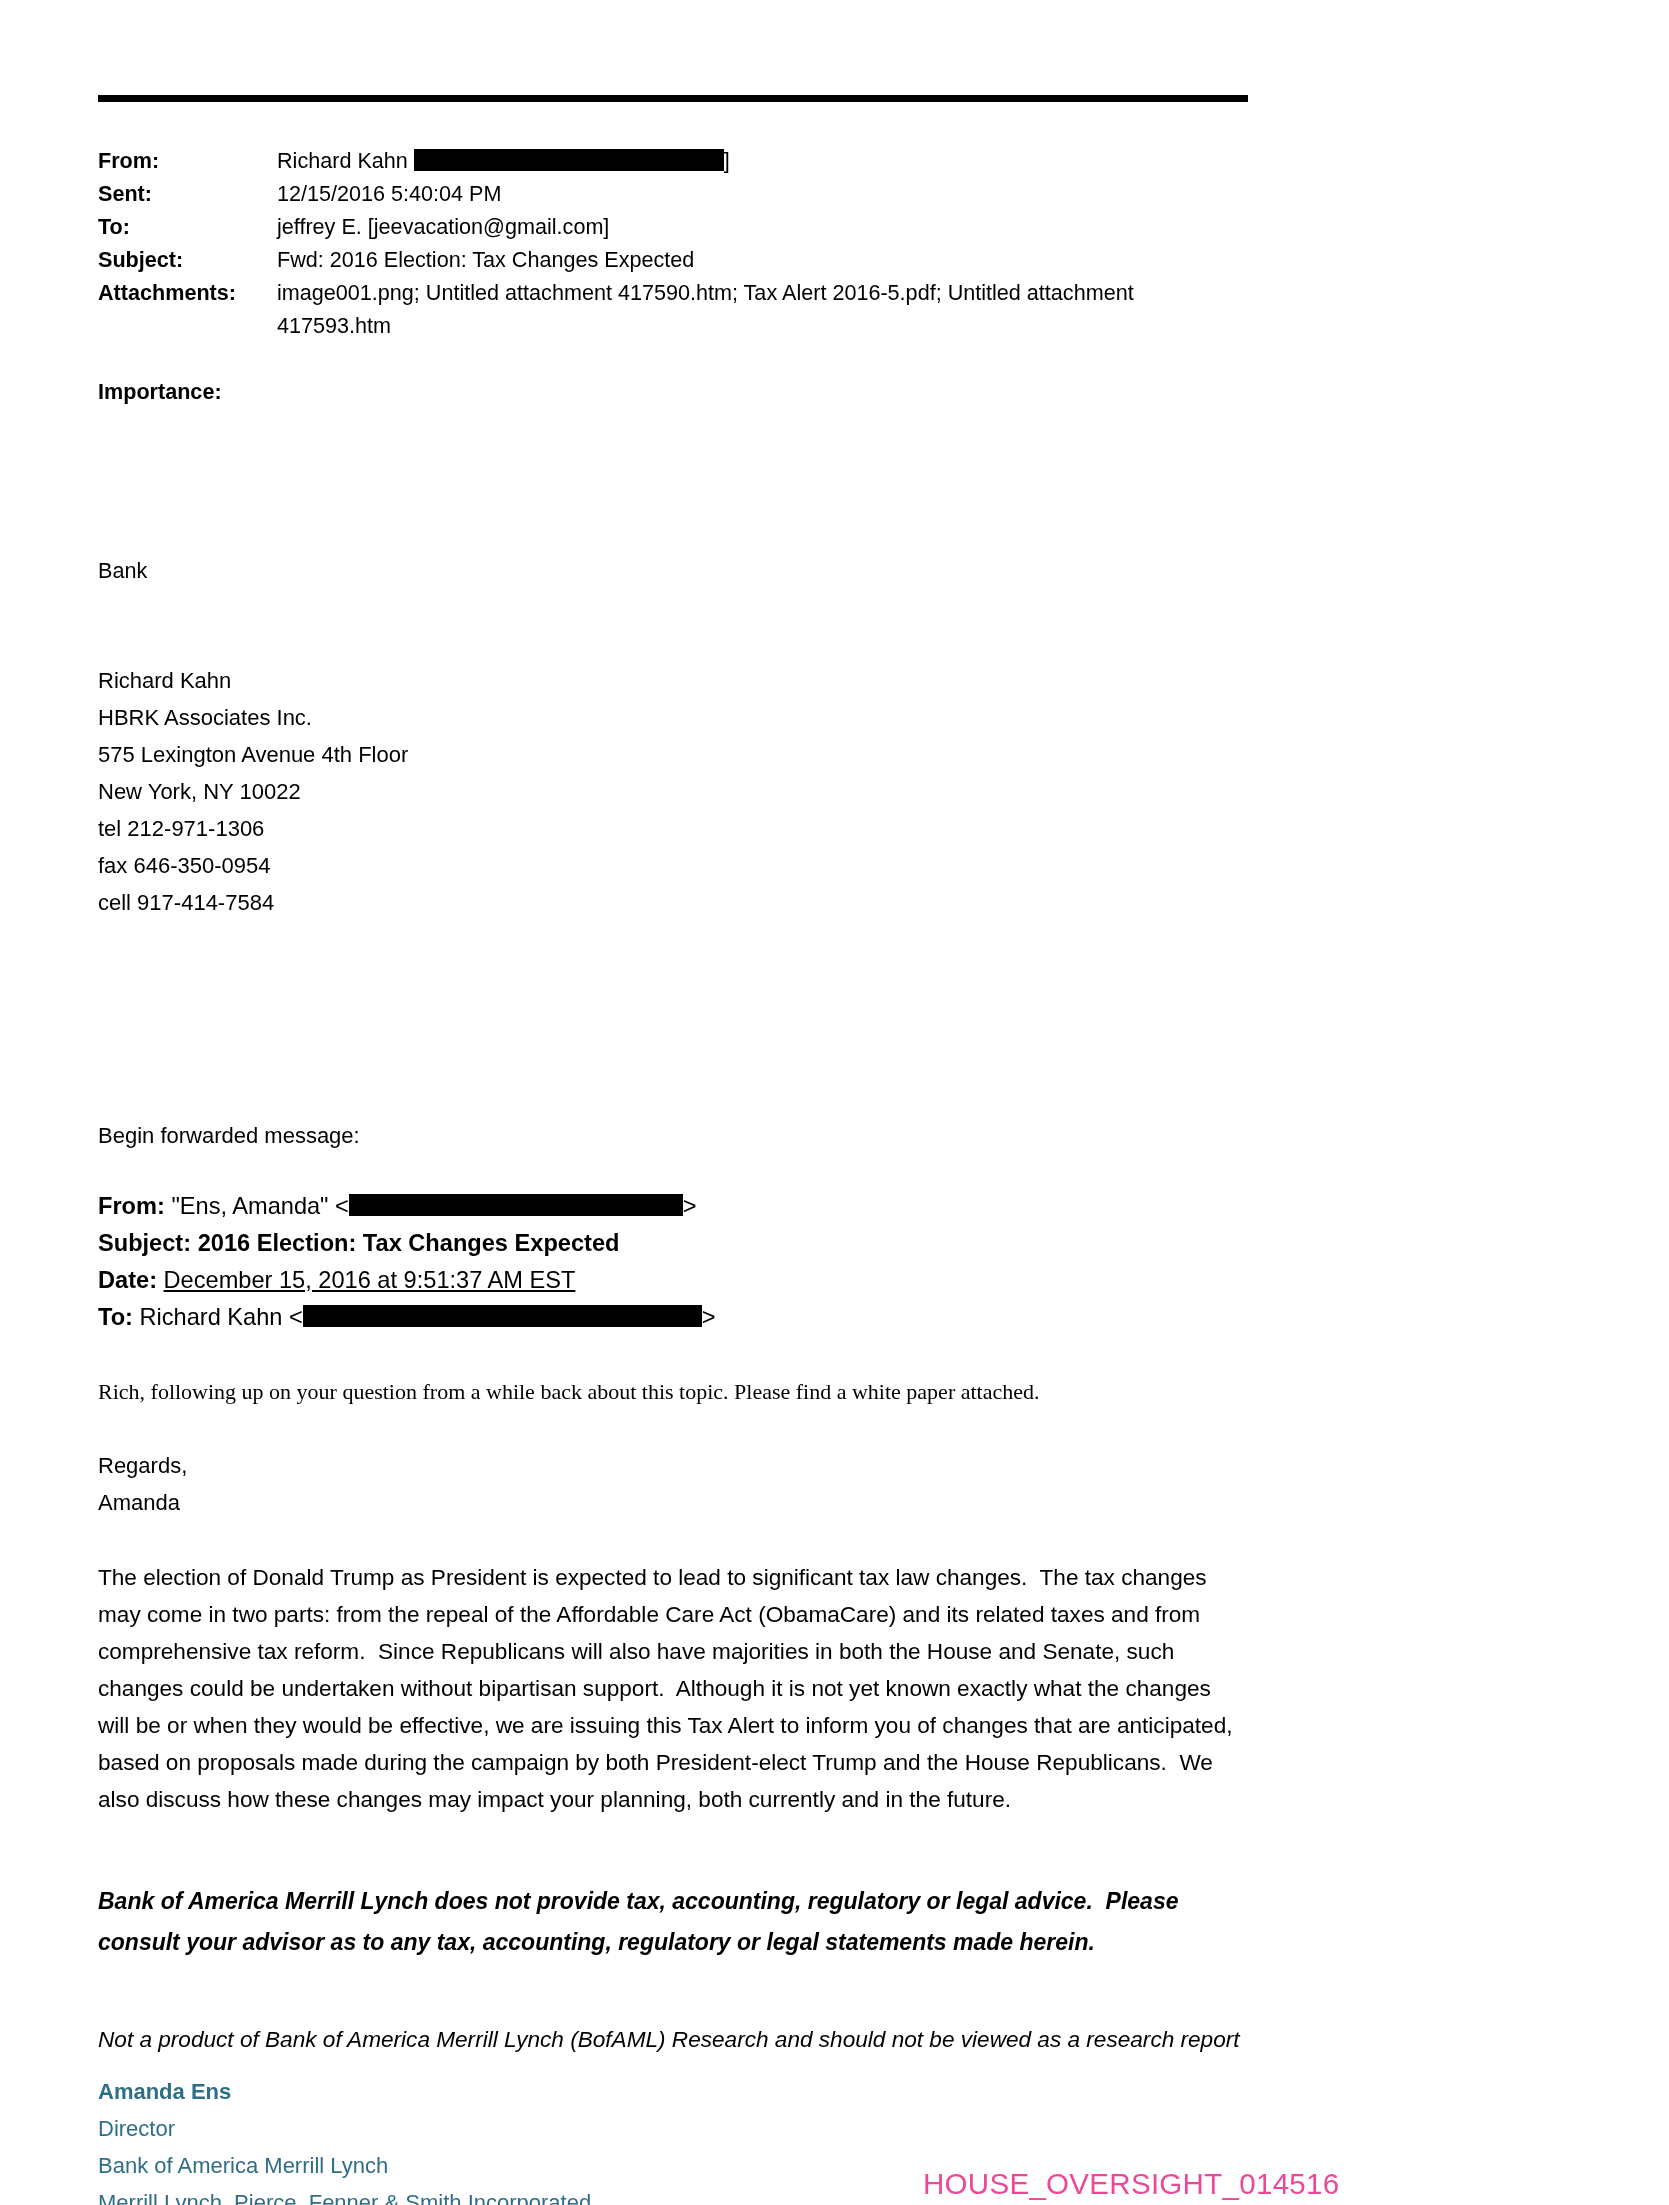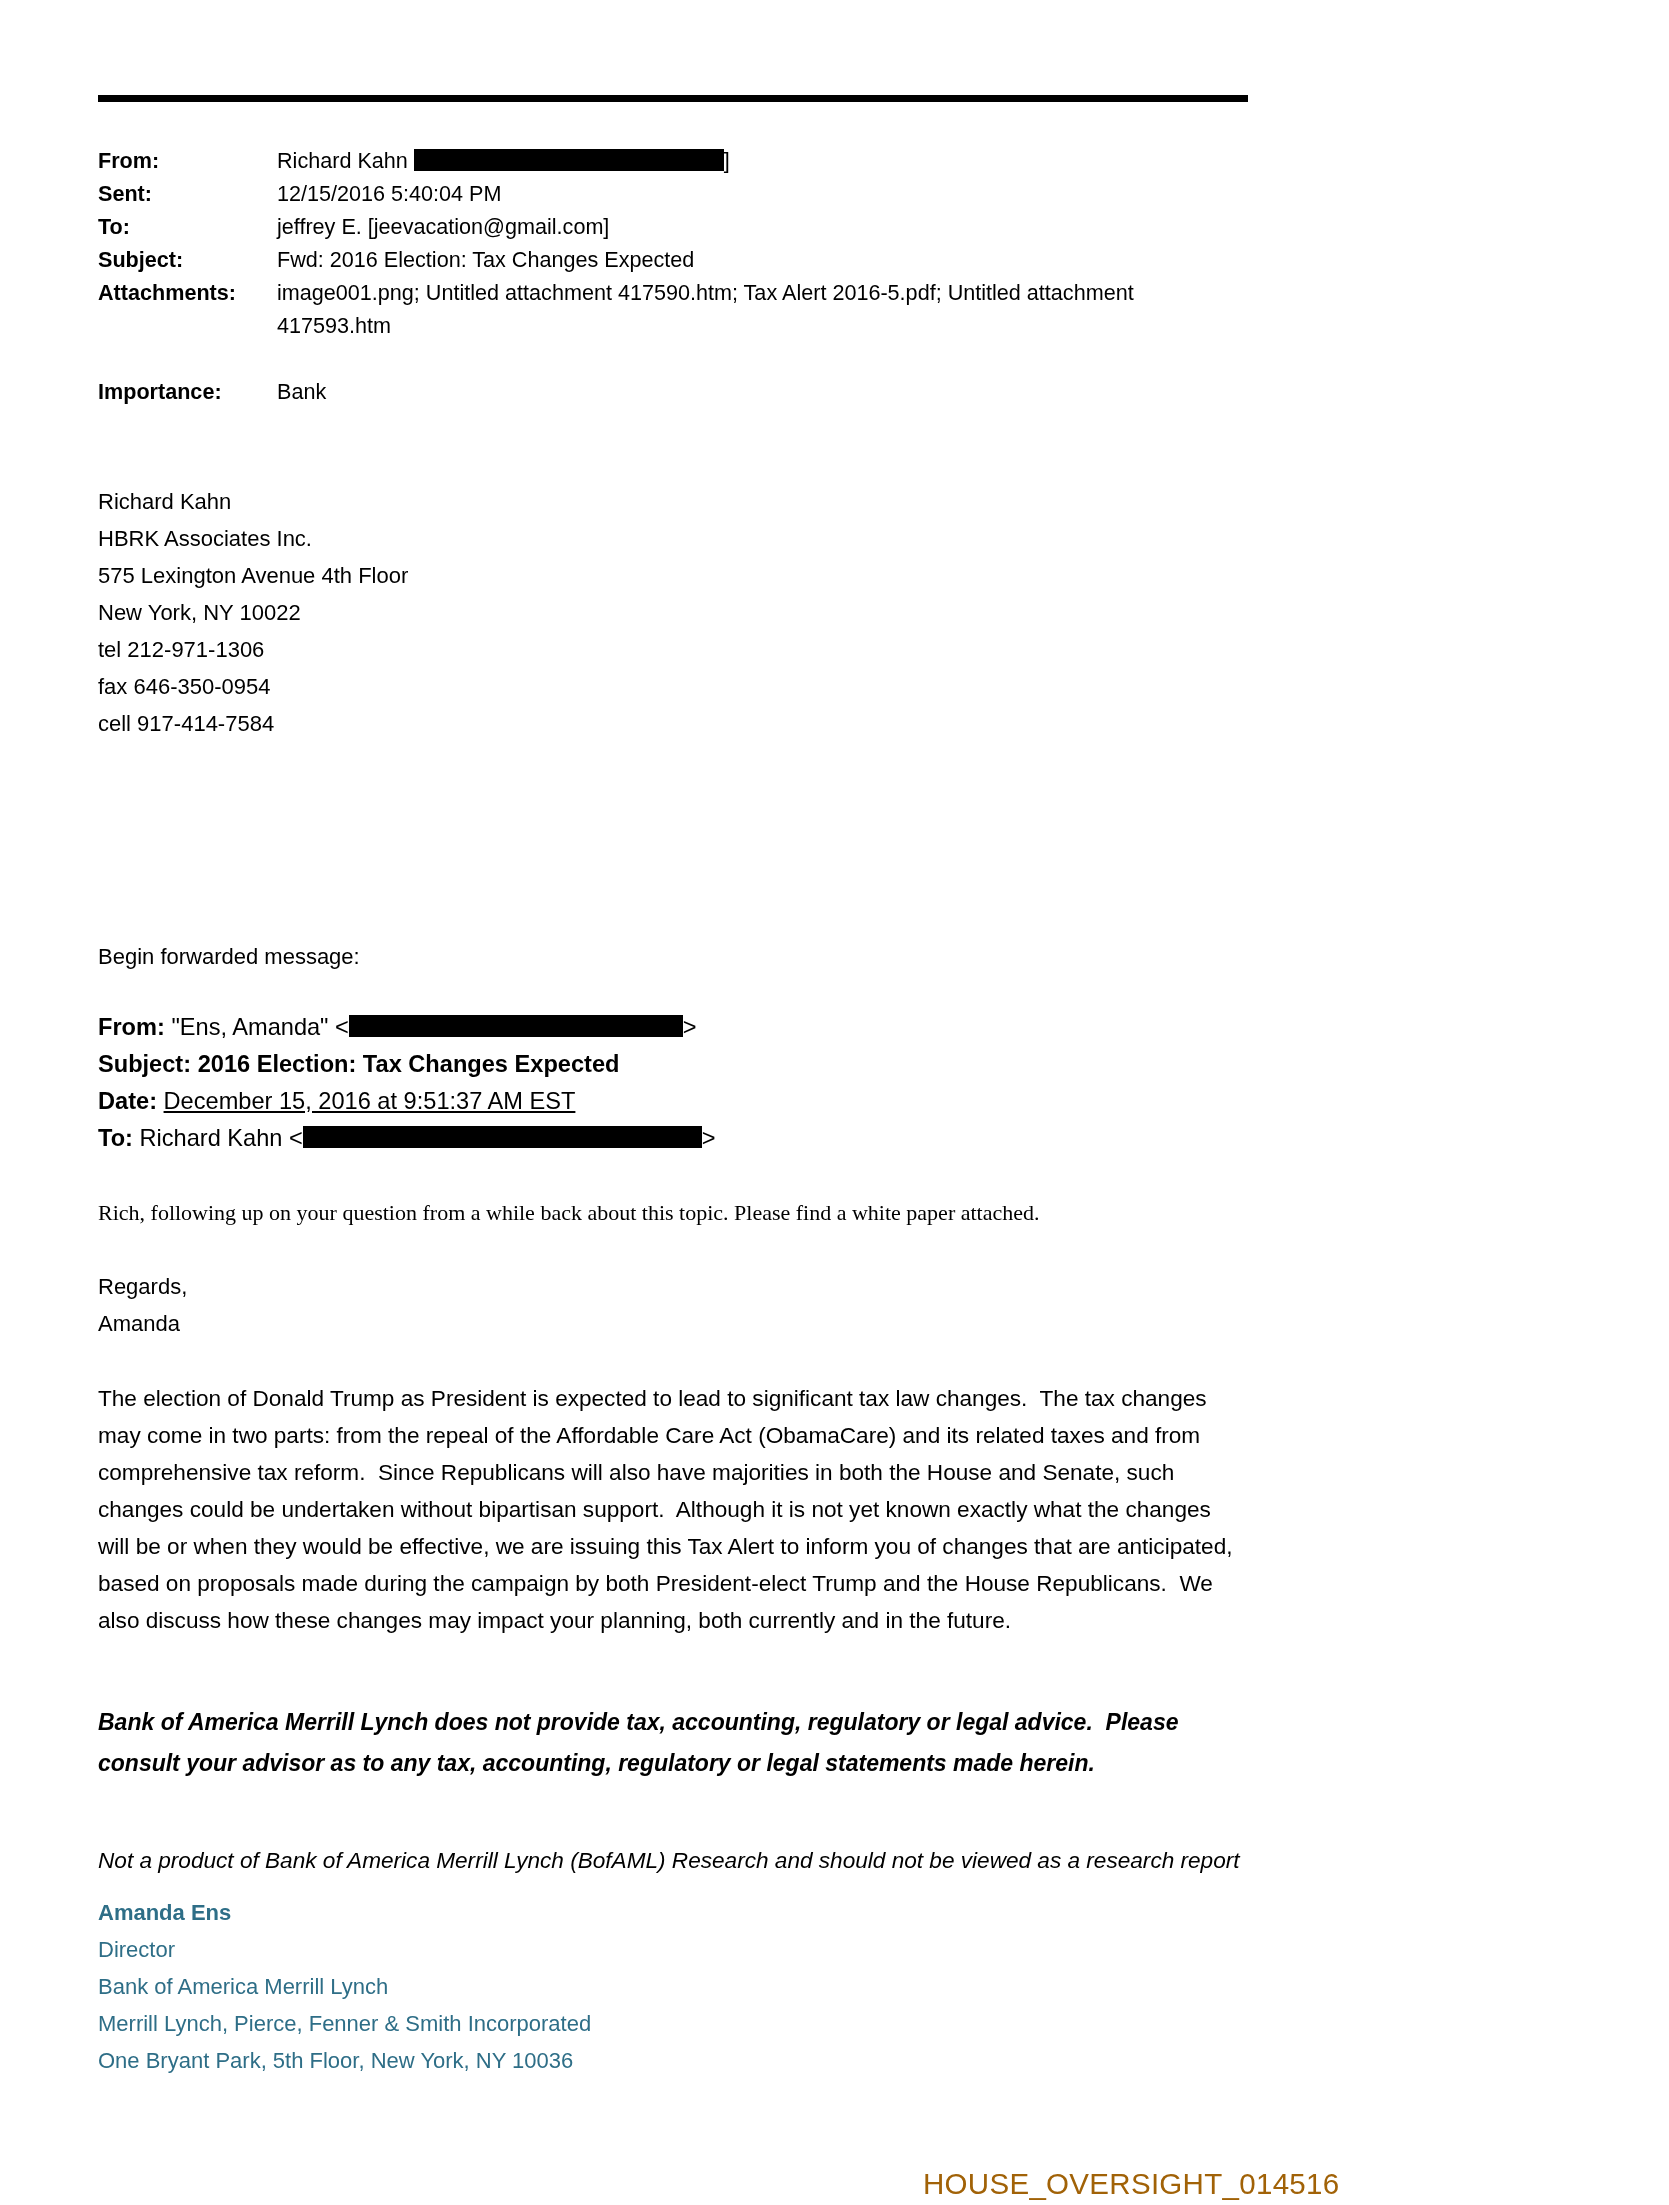--- a/index.html
+++ b/index.html
@@ -16,21 +16,21 @@
   }
   .top-rule {
     margin-top: 95px;
     height: 6.5px;
     background: #000000;
   }
   .email-header { margin-top: 42px; font-size: 21.6px; }
   .hrow { display: flex; line-height: 33px; }
   .hlabel { width: 179px; flex: 0 0 179px; font-weight: bold; }
   .hvalue { flex: 1; }
-  .importance-row { margin-top: 33px; }
+  .importance-row { margin-top: 33px; flex-direction: column; }
 
   .redaction {
     display: inline-block;
     background: var(--redaction-color, #000000);
     height: 22px;
     vertical-align: middle;
     transform: translateY(-2px);
   }
   .r-header-from { width: 310px; }
   .r-fwd-from { width: 334px; }
@@ -73,21 +73,21 @@
     line-height: 37px;
     color: var(--signature-color, #2E6E87);
   }
   .sig-name { font-weight: bold; }
 
   .footer-id {
     position: absolute;
     right: 6.5px;
     bottom: 3.9px;
     font-size: 29.5px;
-    color: #a16207;
+    color: #ec4899;
     letter-spacing: 0.3px;
   }
 </style>
 </head>
 <body>
 
 <div class="page">
 
   <div class="top-rule"></div>
 

